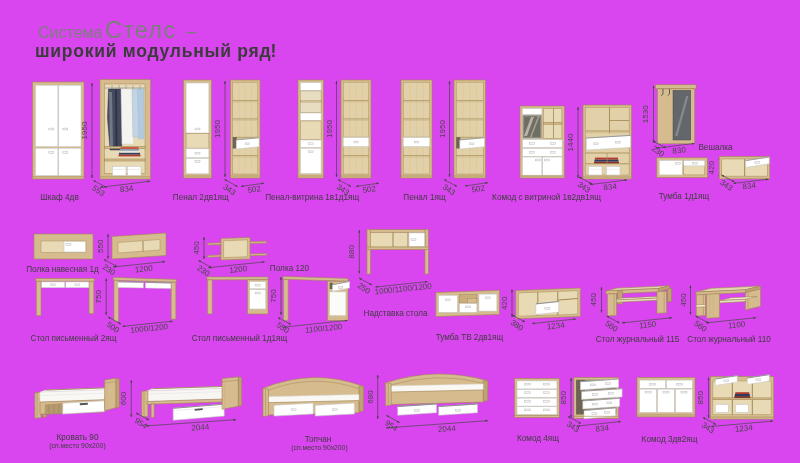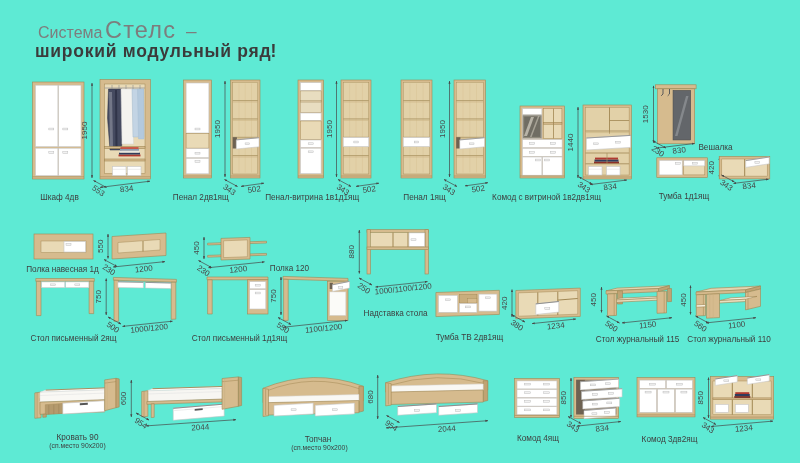--- a/index.html
+++ b/index.html
@@ -1,15 +1,15 @@
 <!DOCTYPE html>
 <html><head><meta charset="utf-8">
 <style>
 html,body{margin:0;padding:0;background:#ffffff;}
-#page{position:relative;width:800px;height:463px;background:#5eead4;overflow:hidden;}
+#page{position:relative;width:800px;height:463px;background:#d946ef;overflow:hidden;}
 svg{font-family:"Liberation Sans", sans-serif;}
 </style></head>
 <body>
 <div id="page">
 <svg width="800" height="463" viewBox="0 0 800 463">
 <defs>
 <marker id="ar" viewBox="0 0 10 10" refX="9" refY="5" markerWidth="4.2" markerHeight="4.2" orient="auto-start-reverse">
 <path d="M0,1.5 L10,5 L0,8.5 z" fill="#474747"></path>
 </marker>
 </defs>

